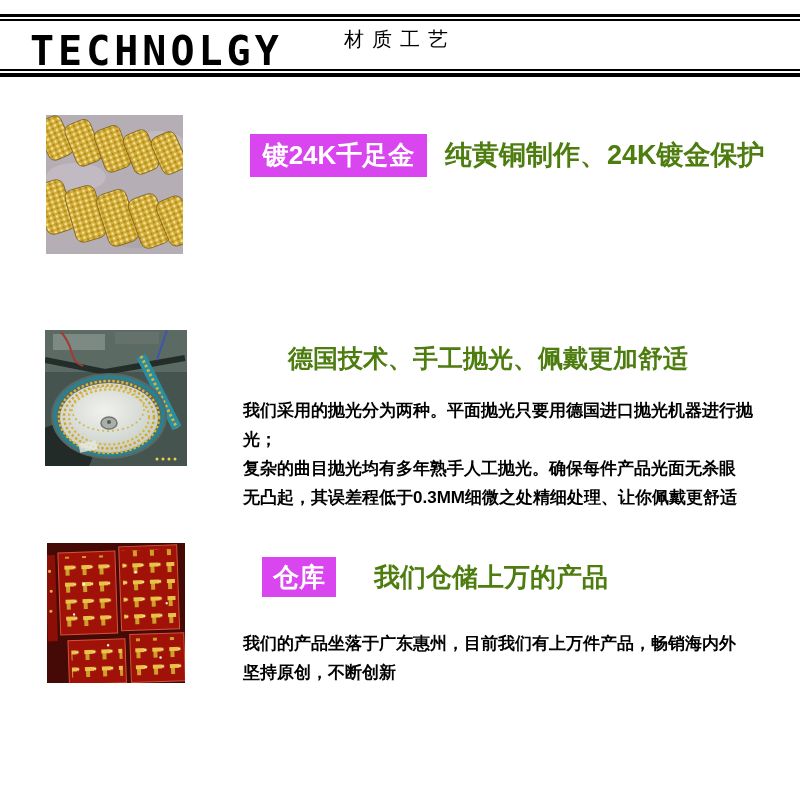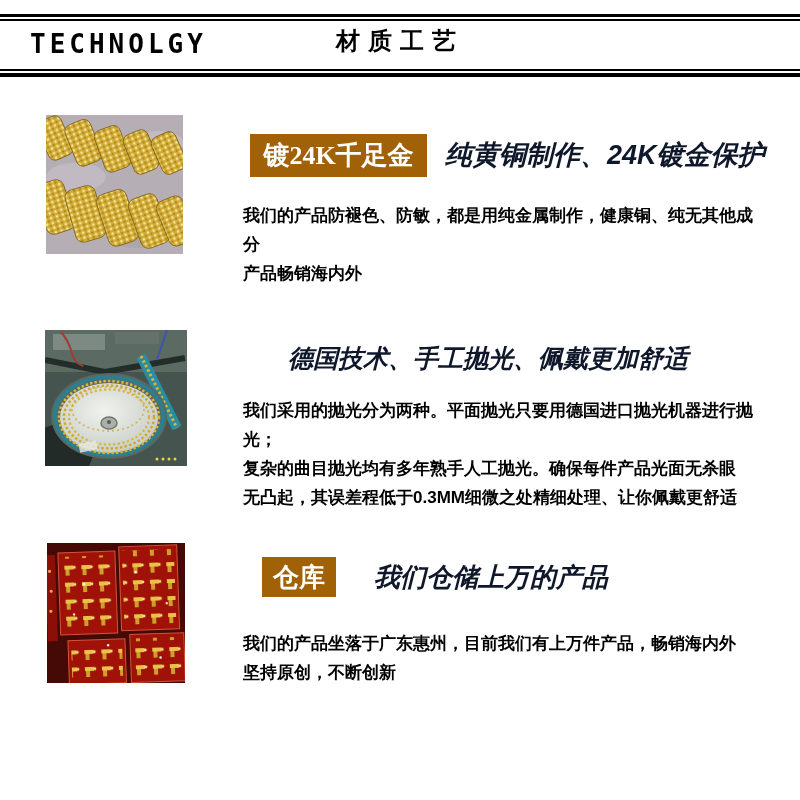--- a/index.html
+++ b/index.html
@@ -9,47 +9,47 @@
   }
   
   .rule{position:absolute;left:0;right:0;background:#000;}
   .rule-top-thick{top:14px;height:3px;}
   .rule-top-thin{top:19px;height:2px;}
   .rule-bottom-thin{top:69px;height:2px;}
   .rule-bottom-thick{top:73px;height:4px;}
   .header-left{
     position:absolute;left:30px;top:31px;
     font-family:"DejaVu Sans Mono","Liberation Mono",monospace;
-    font-weight:bold;font-size:26px;letter-spacing:4px;line-height:1;
+    font-weight:bold;font-size:40px;letter-spacing:4px;line-height:1;
   }
   .header-center{
     position:absolute;left:50%;transform:translateX(-50%);top:29px;
-    font-weight:bold;font-size:24px;letter-spacing:8px;line-height:1;white-space:nowrap;
+    font-weight:normal;font-size:20px;letter-spacing:8px;line-height:1;white-space:nowrap;
   }
   
   .photo{position:absolute;overflow:hidden;}
   .photo svg{display:block;width:100%;height:100%;}
   .photo-s1{left:46px;top:115px;width:137px;height:139px;}
   .photo-s2{left:45px;top:330px;width:142px;height:136px;}
   .photo-s3{left:47px;top:543px;width:138px;height:140px;}
 
   .title-row{position:absolute;display:flex;align-items:center;white-space:nowrap;}
   .row-s1{left:250px;top:134px;}
   .row-s2{left:250px;top:345px;}
   .row-s3{left:262px;top:557px;}
 
   .badge{
-    background:#a16207;color:#fff;font-weight:bold;
-    display:flex;align-items:center;justify-content:center;flex:0 0 auto;font-family:Liberation Serif, serif;
+    background:#d946ef;color:#fff;font-weight:bold;
+    display:flex;align-items:center;justify-content:center;flex:0 0 auto;
   }
   .badge-s1{width:177px;height:43px;font-size:26px;}
   .badge-s2{width:74px;height:40px;font-size:26px;}
   .badge-s3{width:74px;height:40px;font-size:26px;}
 
-  .heading{font-weight:bold;color:#0f172a;line-height:1.1;font-style:italic;}
+  .heading{font-weight:bold;color:#4d7c0f;line-height:1.1;}
   .heading-s1{font-size:27px;margin-left:18px;}
   .heading-s2{font-size:25px;margin-left:38px;}
   .heading-s3{font-size:26px;margin-left:38px;}
 
   .desc{
     position:absolute;font-size:17px;line-height:29px;font-weight:bold;
     white-space:pre-line;color:#000;
   }
   .desc-s1{left:243px;top:184px;width:525px;}
   .desc-s2{left:243px;top:388px;width:528px;margin-top:8px;}
@@ -91,22 +91,20 @@
         <rect x="56" y="76" width="31" height="54" rx="8" fill="url(#weave)" transform="rotate(-18 71 103)"></rect>
         <rect x="88" y="80" width="30" height="52" rx="8" fill="url(#weave)" transform="rotate(-20 103 106)"></rect>
         <rect x="116" y="82" width="28" height="48" rx="8" fill="url(#weave)" transform="rotate(-22 130 106)"></rect>
       </g>
     </svg>
   </div>
   <div class="title-row row-s1">
     <span class="badge badge-s1">镀24K千足金</span>
     <span class="heading heading-s1">纯黄铜制作、24K镀金保护</span>
   </div>
-  <p class="desc desc-s1">我们的产品防褪色、防敏，都是用纯金属制作，健康铜、纯无其他成分
-产品畅销海内外</p>
 
   <div class="photo photo-s2">
     <svg viewBox="0 0 142 136" preserveAspectRatio="none">
       <defs>
         <radialGradient id="silver" cx="0.45" cy="0.4" r="0.8">
           <stop offset="0" stop-color="#f0f2ee"></stop>
           <stop offset="0.7" stop-color="#ccd1ca"></stop>
           <stop offset="1" stop-color="#a7ada6"></stop>
         </radialGradient>
       </defs>

